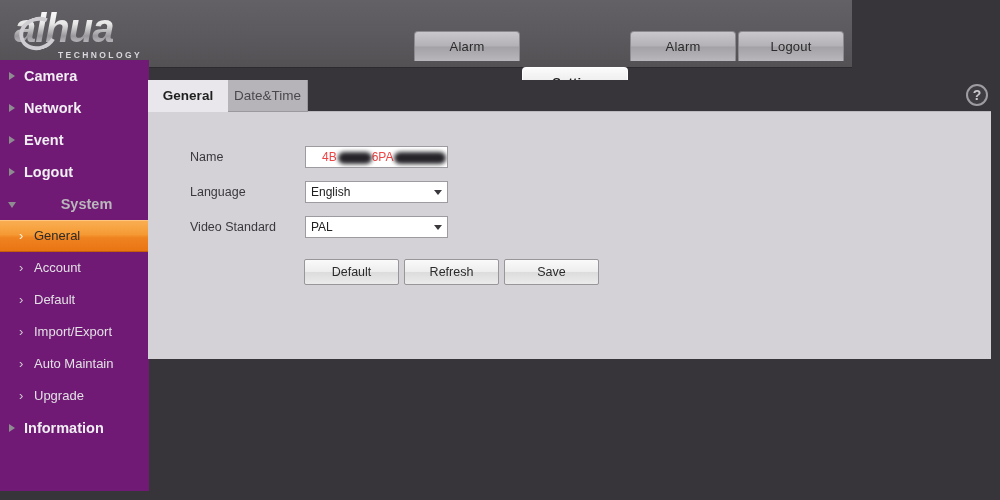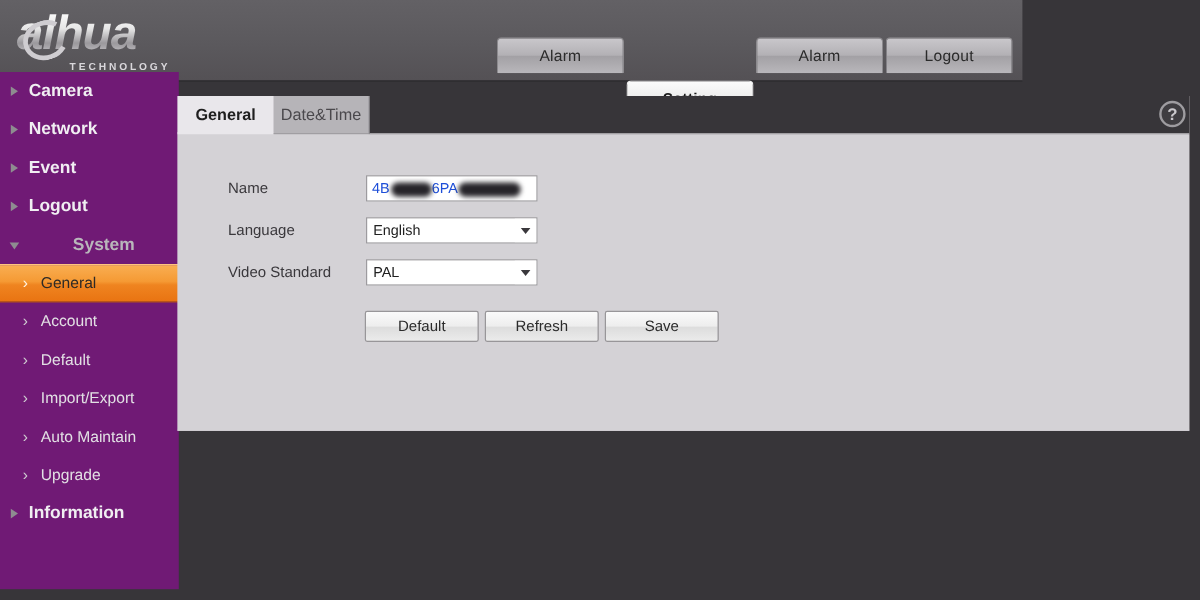--- a/index.html
+++ b/index.html
@@ -167,22 +167,22 @@
     position: absolute; left: 42px;
     display: flex; align-items: center;
   }
   .form-label {
     width: 115px; font-size: 12.5px; color: #3a383c;
   }
   .text-input {
     width: 143px; height: 22px;
     border: 1px solid #9d9b9f;
     background: #ffffff;
-    font-size: 12px; color: #1d4ed8;
-    padding: 0 4px;
+    font-size: 12px; color: #ef4444;
+    padding: 0 16px;
     font-family: "Liberation Sans", sans-serif;
     position: relative;
     line-height: 20px;
     overflow: hidden;
     white-space: nowrap;
   }
   .redact {
     display: inline-block;
     background: #262429;
     border-radius: 8px;

